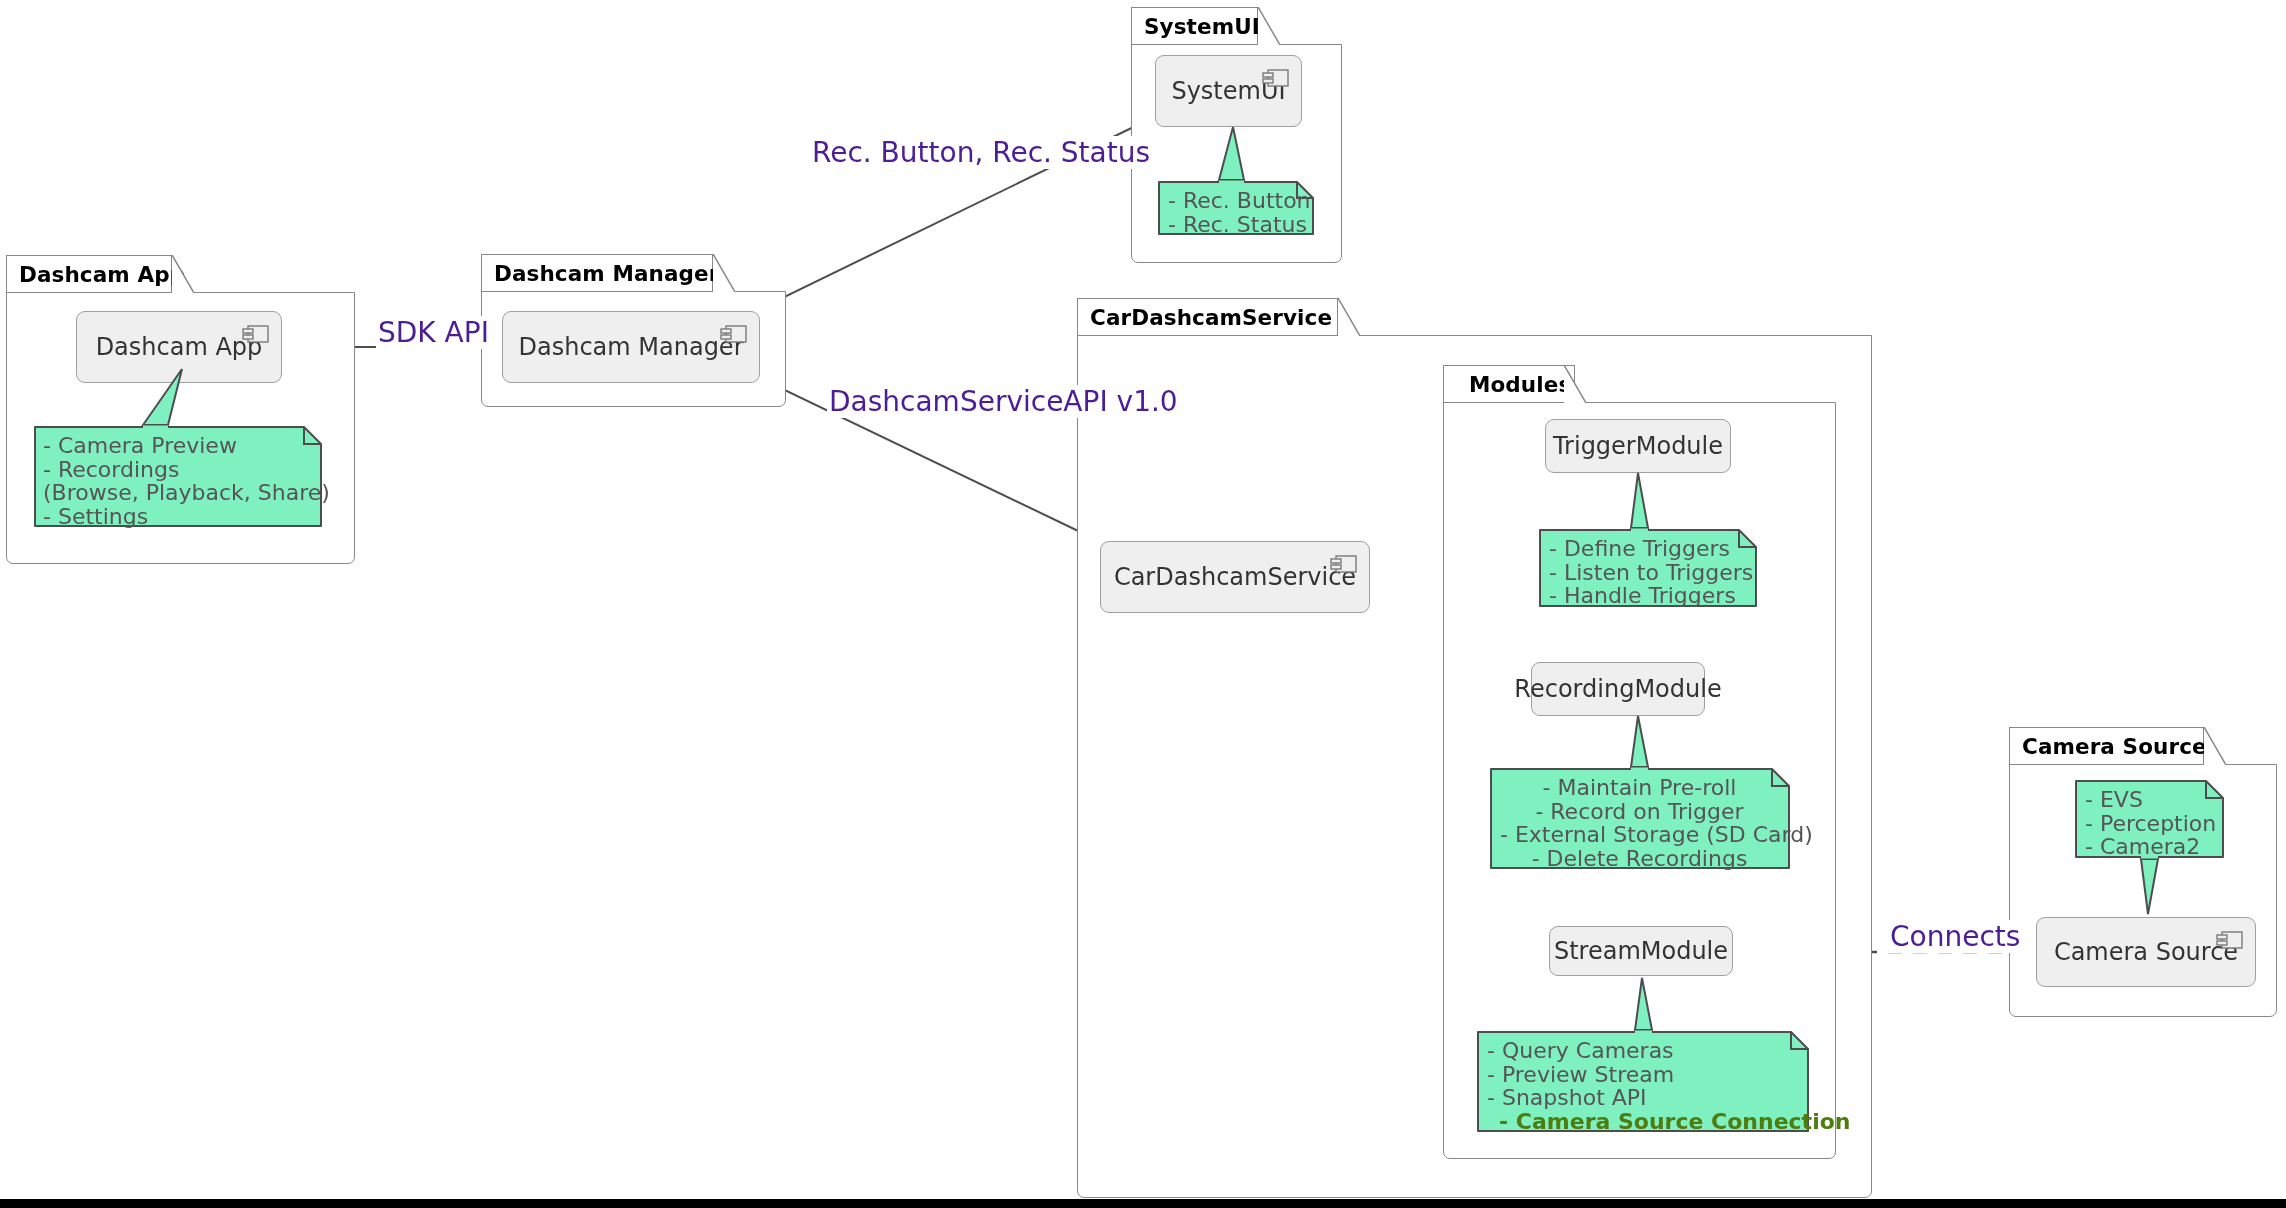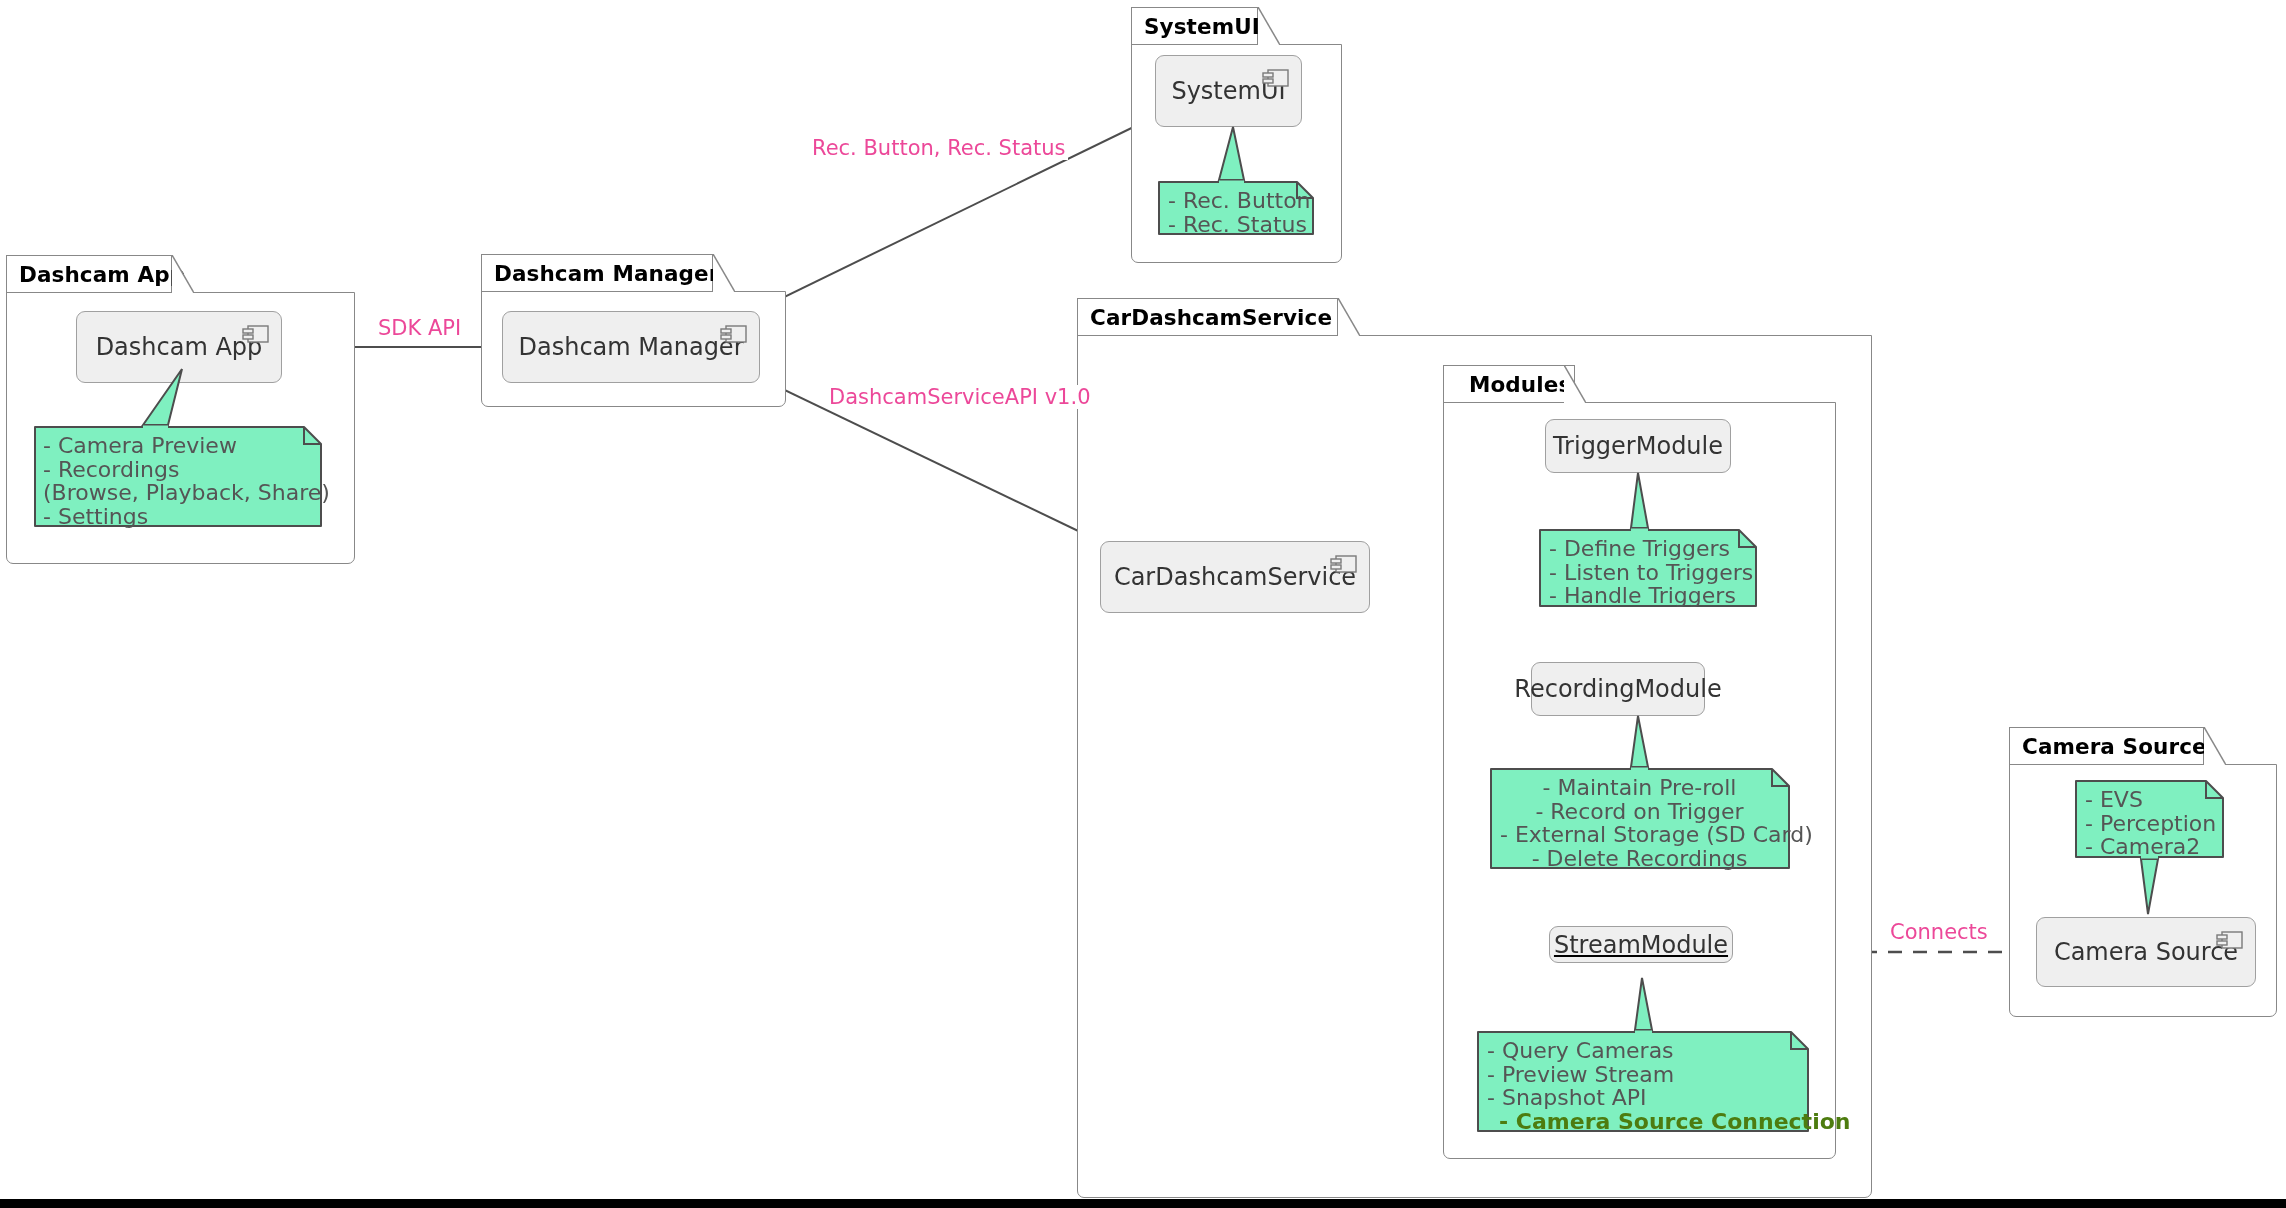--- a/index.html
+++ b/index.html
@@ -102,22 +102,22 @@
     padding: 9px 14px 9px 13px;
     font-size: 22px;
     line-height: 23.5px;
     color: #555555;
     white-space: nowrap;
   }
   .note-text .b { font-weight: bold; color: #4d7c0f; margin-left: 12px; }
   
   .edge-label {
     position: absolute;
-    font-size: 21px;
-    color: #ec4899;
+    font-size: 28px;
+    color: #4c1d95;
     white-space: nowrap;
     background: #ffffff;
     z-index: 7;
     padding: 0 2px;
   }
   .bottom-band {
     position: absolute;
     left: 0;
     bottom: 0;
     width: 2286px;
@@ -300,21 +300,21 @@
     <path d="M144,2 L161,2" stroke="#7ff0c0" stroke-width="3"></path>
   </svg>
   <div class="note-text">
     <div>- Maintain Pre-roll</div>
     <div>- Record on Trigger</div>
     <div>- External Storage (SD Card)</div>
     <div>- Delete Recordings</div>
   </div>
 </div>
 
-<div class="comp" style="left:1549px; top:926px; width:184px; height:37px;text-decoration:underline;">
+<div class="comp" style="left:1549px; top:926px; width:184px; height:50px;">
   <span class="comp-label">StreamModule</span>
 </div>
 
 <div class="note" style="left:1474px; top:1030px; width:338px; height:105px;">
   <svg class="note-svg" width="338" height="105" viewBox="0 0 338 105">
     <path d="M161,0 L168,-52 L178,0 Z" fill="#7ff0c0" stroke="#4d4d4d" stroke-width="2"></path>
     <path d="M4,2 L317,2 L334,19 L334,101 L4,101 Z" fill="#7ff0c0" stroke="#4d4d4d" stroke-width="2" stroke-linejoin="round"></path>
     <path d="M317,2 L317,19 L334,19" fill="none" stroke="#4d4d4d" stroke-width="2"></path>
     <path d="M161,2 L178,2" stroke="#7ff0c0" stroke-width="3"></path>
   </svg>

